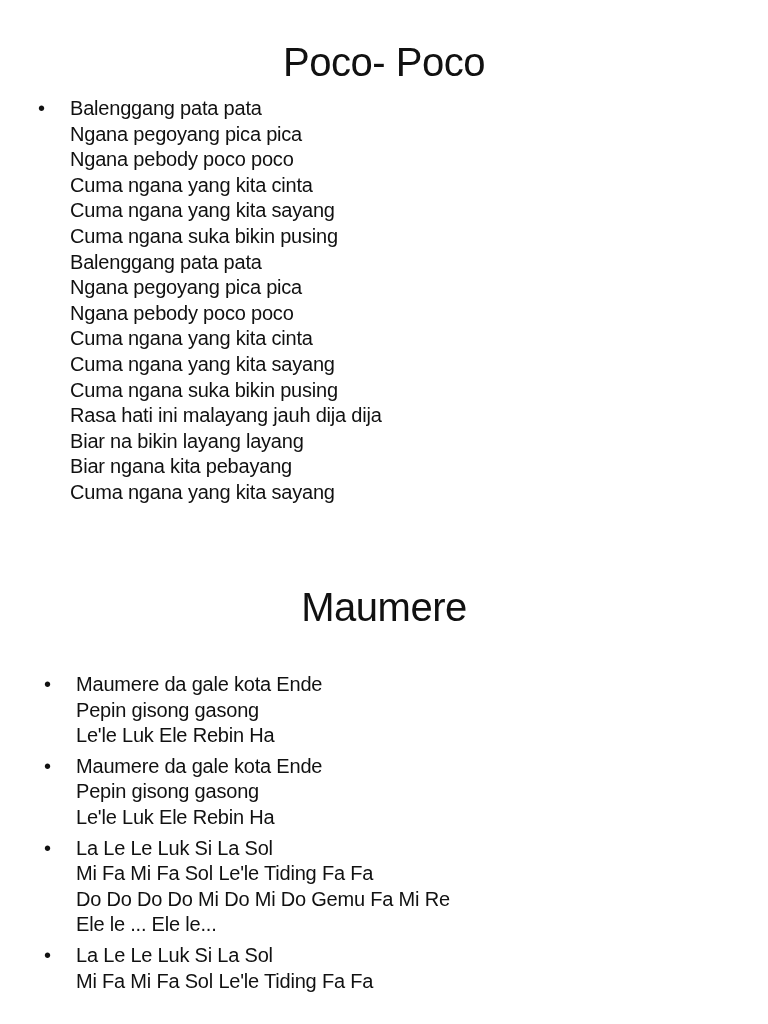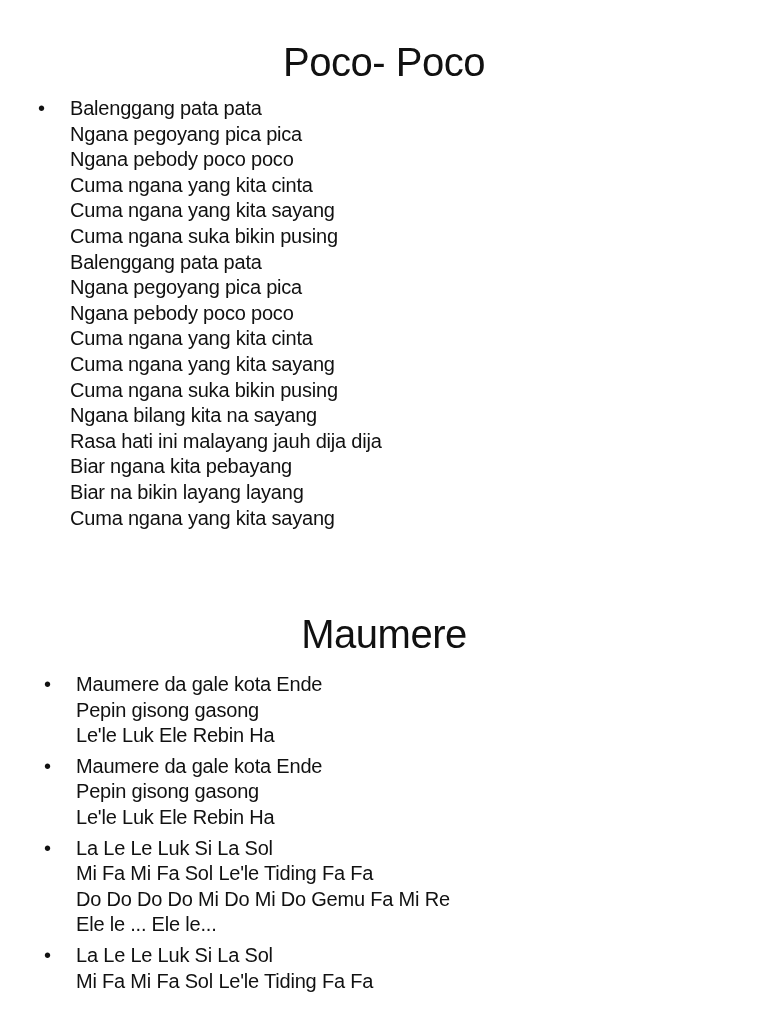--- a/index.html
+++ b/index.html
@@ -1,21 +1,21 @@
 <!DOCTYPE html>
 <html><head>
 <meta charset="utf-8">
 <style>
   html, body { margin: 0; padding: 0; background: #ffffff; }
   body { width: 768px; height: 1024px; overflow: hidden; position: relative;
          font-family: "Liberation Sans", "DejaVu Sans", sans-serif; color: #111111; }
   .slide-title { position: absolute; left: 0; width: 768px; text-align: center;
                  font-size: 40px; font-weight: normal; letter-spacing: -0.5px; margin: 0; }
   #title1 { top: 40px; }
-  #title2 { top: 612px; }
+  #title2 { top: 585px; }
   .bullet-block { position: absolute; margin: 0; padding: 0; list-style: none; }
   .bullet-block li { position: relative; padding-left: 0; margin: 0; }
   .bullet-dot { position: absolute; font-size: 20px; line-height: 25.6px; }
   .line { display: block; font-size: 20px; line-height: 25.6px; white-space: nowrap; letter-spacing: -0.2px; }
   #list1 { left: 70px; top: 96px; }
   #list1 .bullet-dot { left: -32px; }
   #list2 { left: 76px; top: 672px; }
   #list2 .bullet-dot { left: -32px; }
   #list2 li { margin-bottom: 5px; }
 </style>
@@ -32,24 +32,23 @@
     <span class="line">Ngana pebody poco poco</span>
     <span class="line">Cuma ngana yang kita cinta</span>
     <span class="line">Cuma ngana yang kita sayang</span>
     <span class="line">Cuma ngana suka bikin pusing</span>
     <span class="line">Balenggang pata pata</span>
     <span class="line">Ngana pegoyang pica pica</span>
     <span class="line">Ngana pebody poco poco</span>
     <span class="line">Cuma ngana yang kita cinta</span>
     <span class="line">Cuma ngana yang kita sayang</span>
     <span class="line">Cuma ngana suka bikin pusing</span>
-    <span class="line">Ngana bilang kita na sayang</span>
     <span class="line">Rasa hati ini malayang jauh dija dija</span>
+    <span class="line">Biar na bikin layang layang</span>
     <span class="line">Biar ngana kita pebayang</span>
-    <span class="line">Biar na bikin layang layang</span>
     <span class="line">Cuma ngana yang kita sayang</span>
   </li>
 </ul>
 
 <h1 id="title2" class="slide-title">Maumere</h1>
 
 <ul id="list2" class="bullet-block">
   <li>
     <span class="bullet-dot">•</span>
     <span class="line">Maumere da gale kota Ende</span>

